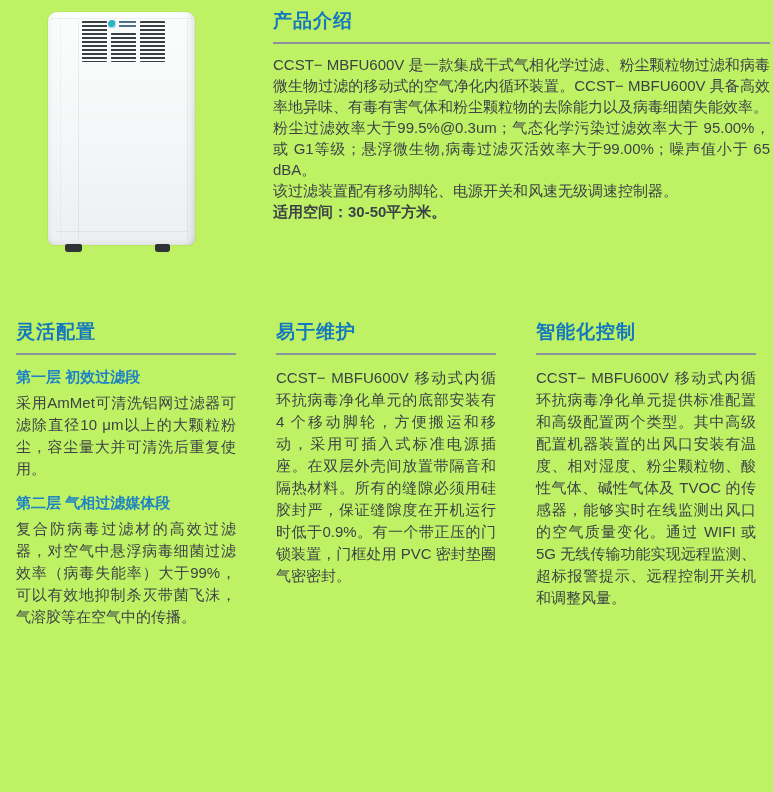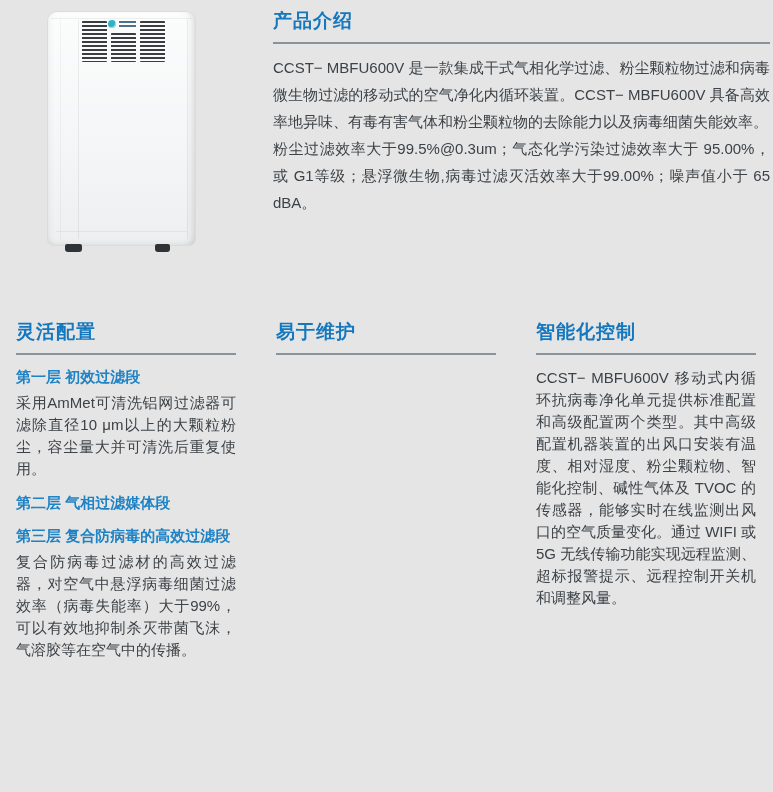--- a/index.html
+++ b/index.html
@@ -7,21 +7,21 @@
     --subhead-blue:#1e82c4;
     --body-text:#3d4247;
     --rule-gray:#8a929b;
     --grille-dark:#3b3e41;
     --logo-teal:#2fb3c4;
     --foot-dark:#2f3335;
   }
   *{margin:0;padding:0;box-sizing:border-box;}
   html,body{background:#fff;}
   body{font-family:"Liberation Sans","DejaVu Sans",sans-serif;color:var(--body-text);}
-  .page{position:relative;width:773px;height:792px;background:#e5e5e5;overflow:hidden;}
+  .page{position:relative;width:773px;height:792px;background:#bef264;overflow:hidden;}
 
   
   .top-row{display:flex;height:302px;}
   .device-area{position:relative;width:273px;flex:0 0 273px;}
 
   
   .device{
     position:absolute;left:48px;top:12px;width:147px;height:233px;
     background:linear-gradient(180deg,#fbfcfc 0%,#f5f6f7 55%,#edeff0 100%);
     border-radius:9px 9px 6px 6px;
@@ -50,21 +50,21 @@
   .foot{position:absolute;bottom:-7px;height:8px;background:var(--foot-dark);border-radius:2px 2px 3px 3px;}
   .foot-left{left:17px;width:17px;}
   .foot-right{left:107px;width:15px;}
 
   
   .section-title{font-size:19px;line-height:24px;font-weight:600;color:var(--accent-blue);
     letter-spacing:1px;margin:0 0 9px;}
   .rule{height:2px;background:var(--rule-gray);border:none;margin:0 0 10px;}
 
   .intro{width:497px;padding-top:9px;}
-  .intro p{font-size:15px;line-height:27px;text-align:justify;color:var(--body-text);}
+  .intro p{font-size:15px;line-height:21px;text-align:justify;color:var(--body-text);}
   .intro p.highlight{font-weight:bold;}
 
   
   .columns{display:flex;gap:40px;padding:18px 0 0 16px;}
   .col{width:220px;flex:0 0 220px;}
   .col .rule{margin:0 0 12px;}
   .col .section-title{}
   .subhead{font-size:15px;line-height:20px;font-weight:600;color:var(--subhead-blue);margin:13px 0 5px;}
   .subhead.first{margin-top:12px;}
   .col p{font-size:15px;line-height:22px;text-align:justify;color:var(--body-text);}
@@ -95,40 +95,42 @@
         <div class="foot foot-left"></div>
         <div class="foot foot-right"></div>
       </div>
     </div>
 
     <div class="intro">
       <h2 class="section-title">产品介绍</h2>
       <hr class="rule">
       <p>CCST− MBFU600V 是一款集成干式气相化学过滤、粉尘颗粒物过滤和病毒微生物过滤的移动式的空气净化内循环装置。CCST− MBFU600V 具备高效率地异味、有毒有害气体和粉尘颗粒物的去除能力以及病毒细菌失能效率。</p>
       <p>粉尘过滤效率大于99.5%@0.3um；气态化学污染过滤效率大于 95.00%，或 G1等级；悬浮微生物,病毒过滤灭活效率大于99.00%；噪声值小于 65 dBA。</p>
+      <p>该过滤装置配有移动脚轮、电源开关和风速无级调速控制器。</p>
+      <p class="highlight">适用空间：30-50平方米。</p>
     </div>
   </div>
 
   <div class="columns">
 
     <div class="col">
       <h3 class="section-title">灵活配置</h3>
       <hr class="rule">
       <h4 class="subhead first">第一层 初效过滤段</h4>
       <p>采用AmMet可清洗铝网过滤器可滤除直径10 μm以上的大颗粒粉尘，容尘量大并可清洗后重复使用。</p>
       <h4 class="subhead">第二层 气相过滤媒体段</h4>
-      <h4 class="subhead">第三层 复合防病毒的高效过滤段</h4>
       <p>复合防病毒过滤材的高效过滤器，对空气中悬浮病毒细菌过滤效率（病毒失能率）大于99%，可以有效地抑制杀灭带菌飞沫，气溶胶等在空气中的传播。</p>
     </div>
 
     <div class="col">
       <h3 class="section-title">易于维护</h3>
       <hr class="rule">
+      <p>CCST− MBFU600V 移动式内循环抗病毒净化单元的底部安装有 4 个移动脚轮，方便搬运和移动，采用可插入式标准电源插座。在双层外壳间放置带隔音和隔热材料。所有的缝隙必须用硅胶封严，保证缝隙度在开机运行时低于0.9%。有一个带正压的门锁装置，门框处用 PVC 密封垫圈气密密封。</p>
     </div>
 
     <div class="col">
       <h3 class="section-title">智能化控制</h3>
       <hr class="rule">
-      <p>CCST− MBFU600V 移动式内循环抗病毒净化单元提供标准配置和高级配置两个类型。其中高级配置机器装置的出风口安装有温度、相对湿度、粉尘颗粒物、智能化控制、碱性气体及 TVOC 的传感器，能够实时在线监测出风口的空气质量变化。通过 WIFI 或 5G 无线传输功能实现远程监测、超标报警提示、远程控制开关机和调整风量。</p>
+      <p>CCST− MBFU600V 移动式内循环抗病毒净化单元提供标准配置和高级配置两个类型。其中高级配置机器装置的出风口安装有温度、相对湿度、粉尘颗粒物、酸性气体、碱性气体及 TVOC 的传感器，能够实时在线监测出风口的空气质量变化。通过 WIFI 或 5G 无线传输功能实现远程监测、超标报警提示、远程控制开关机和调整风量。</p>
     </div>
   </div>
 
 </div>
 
 </body></html>

